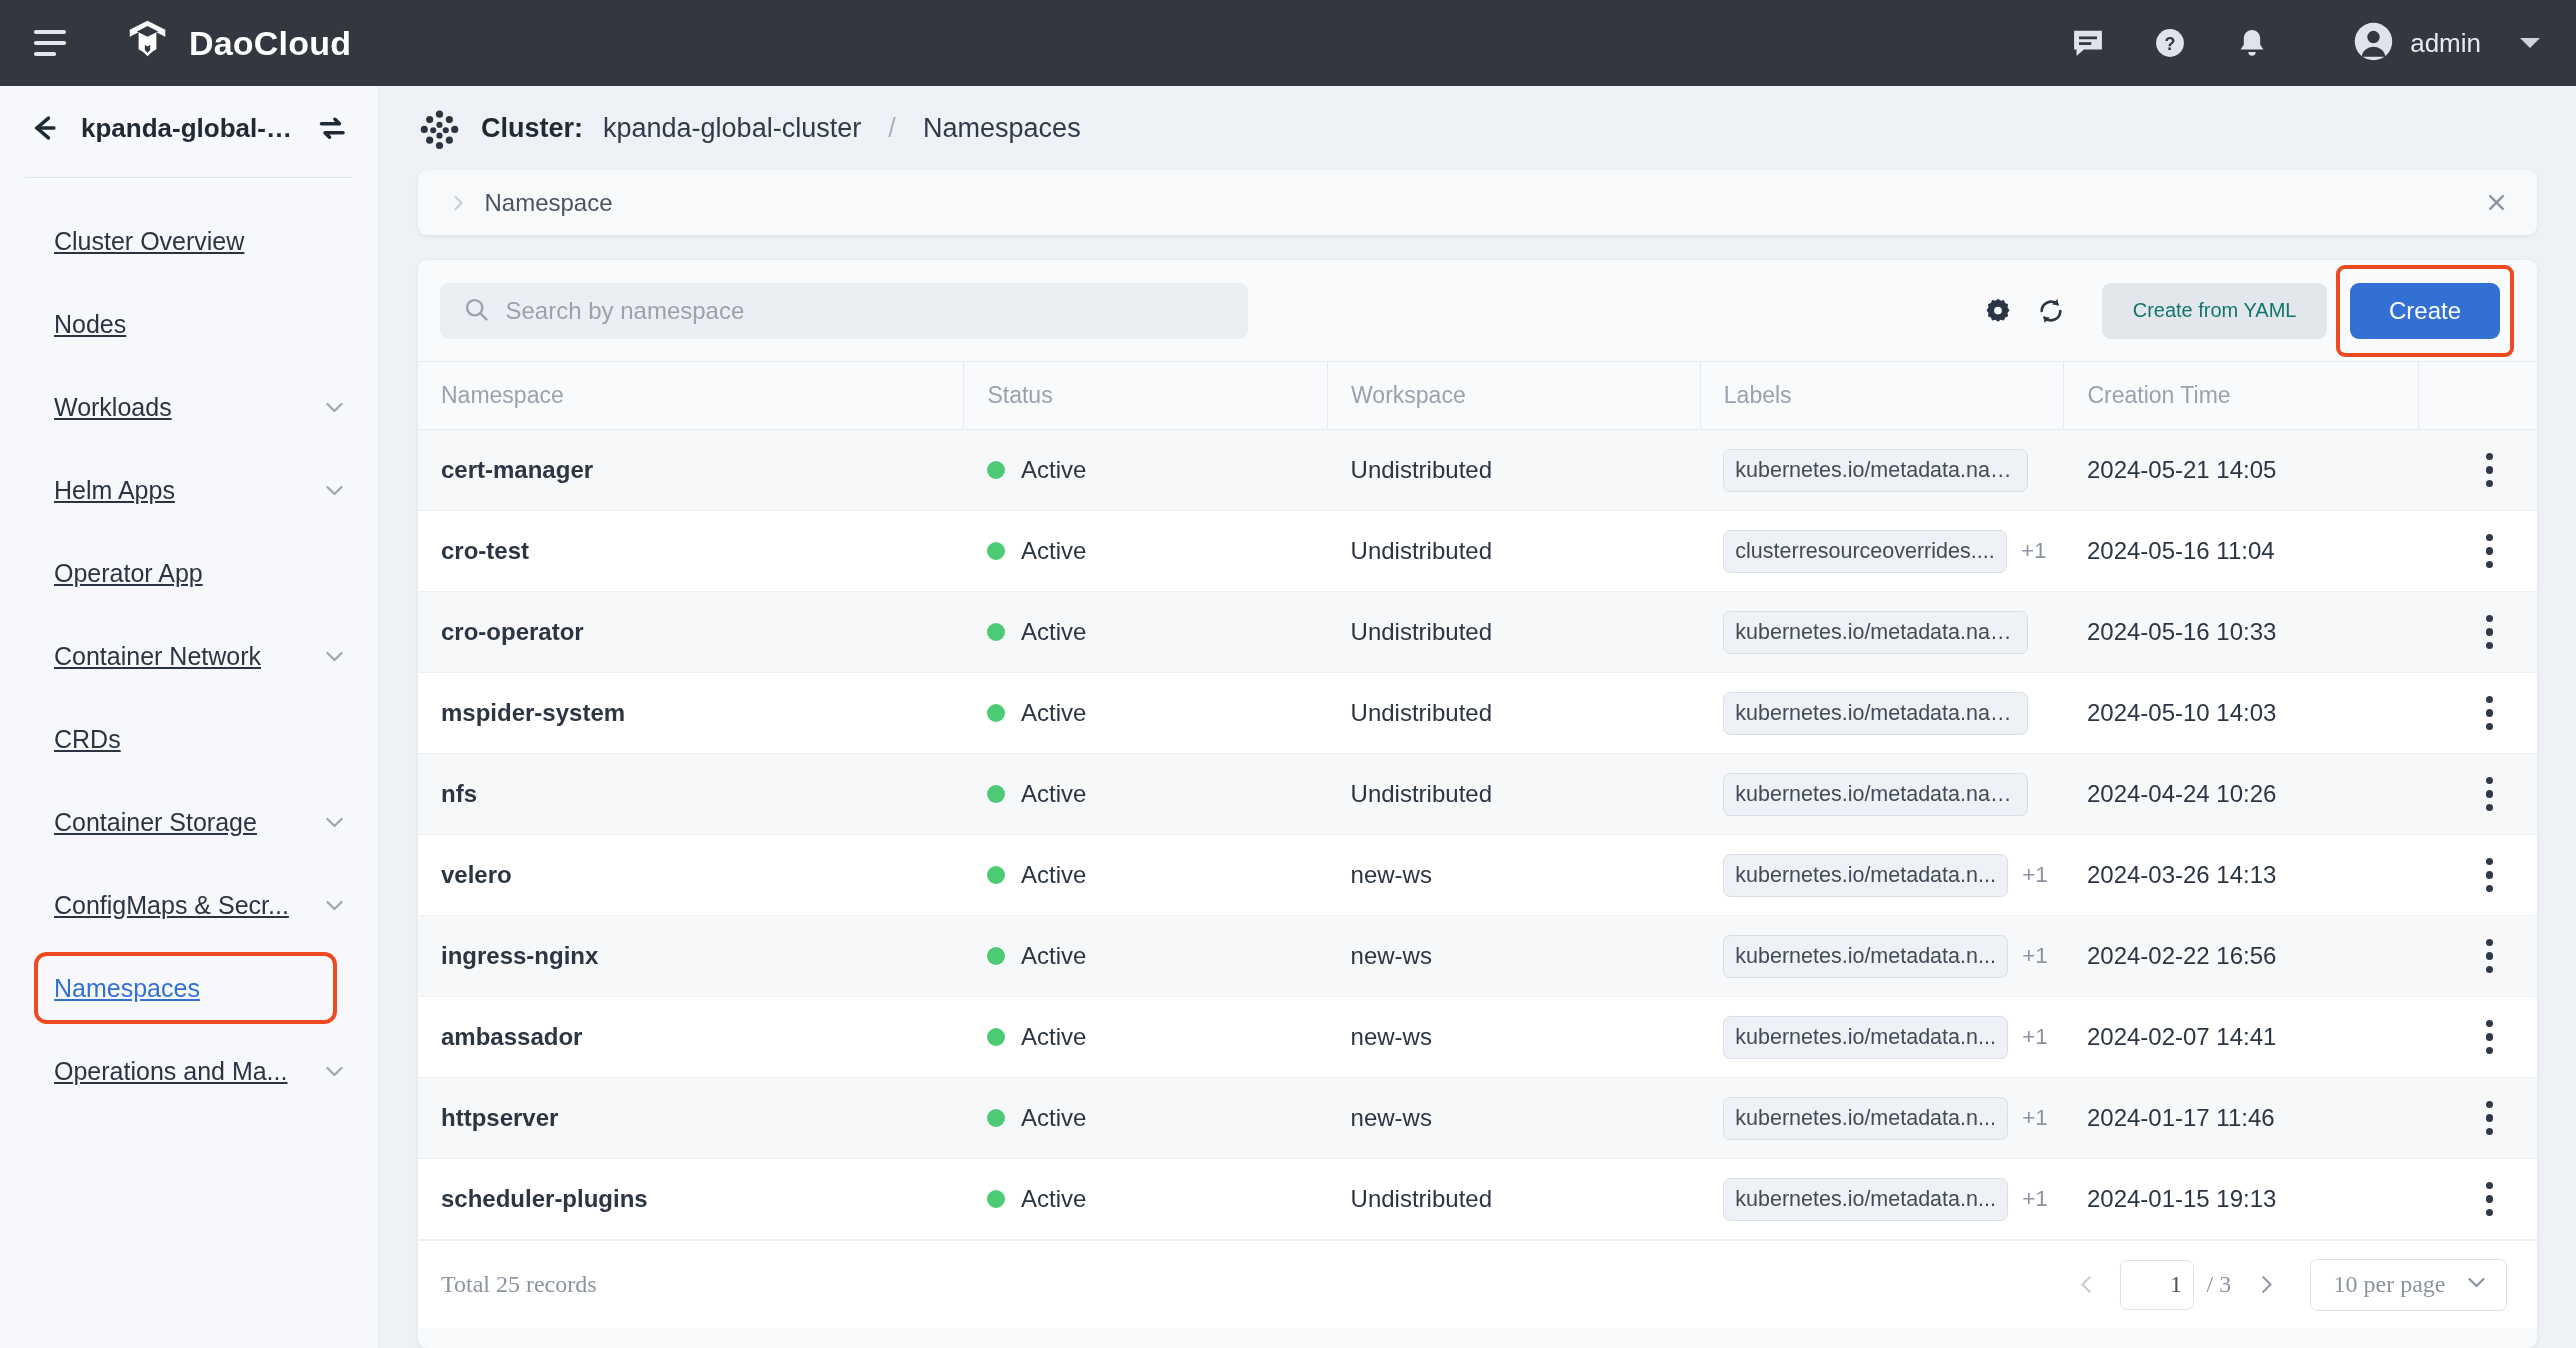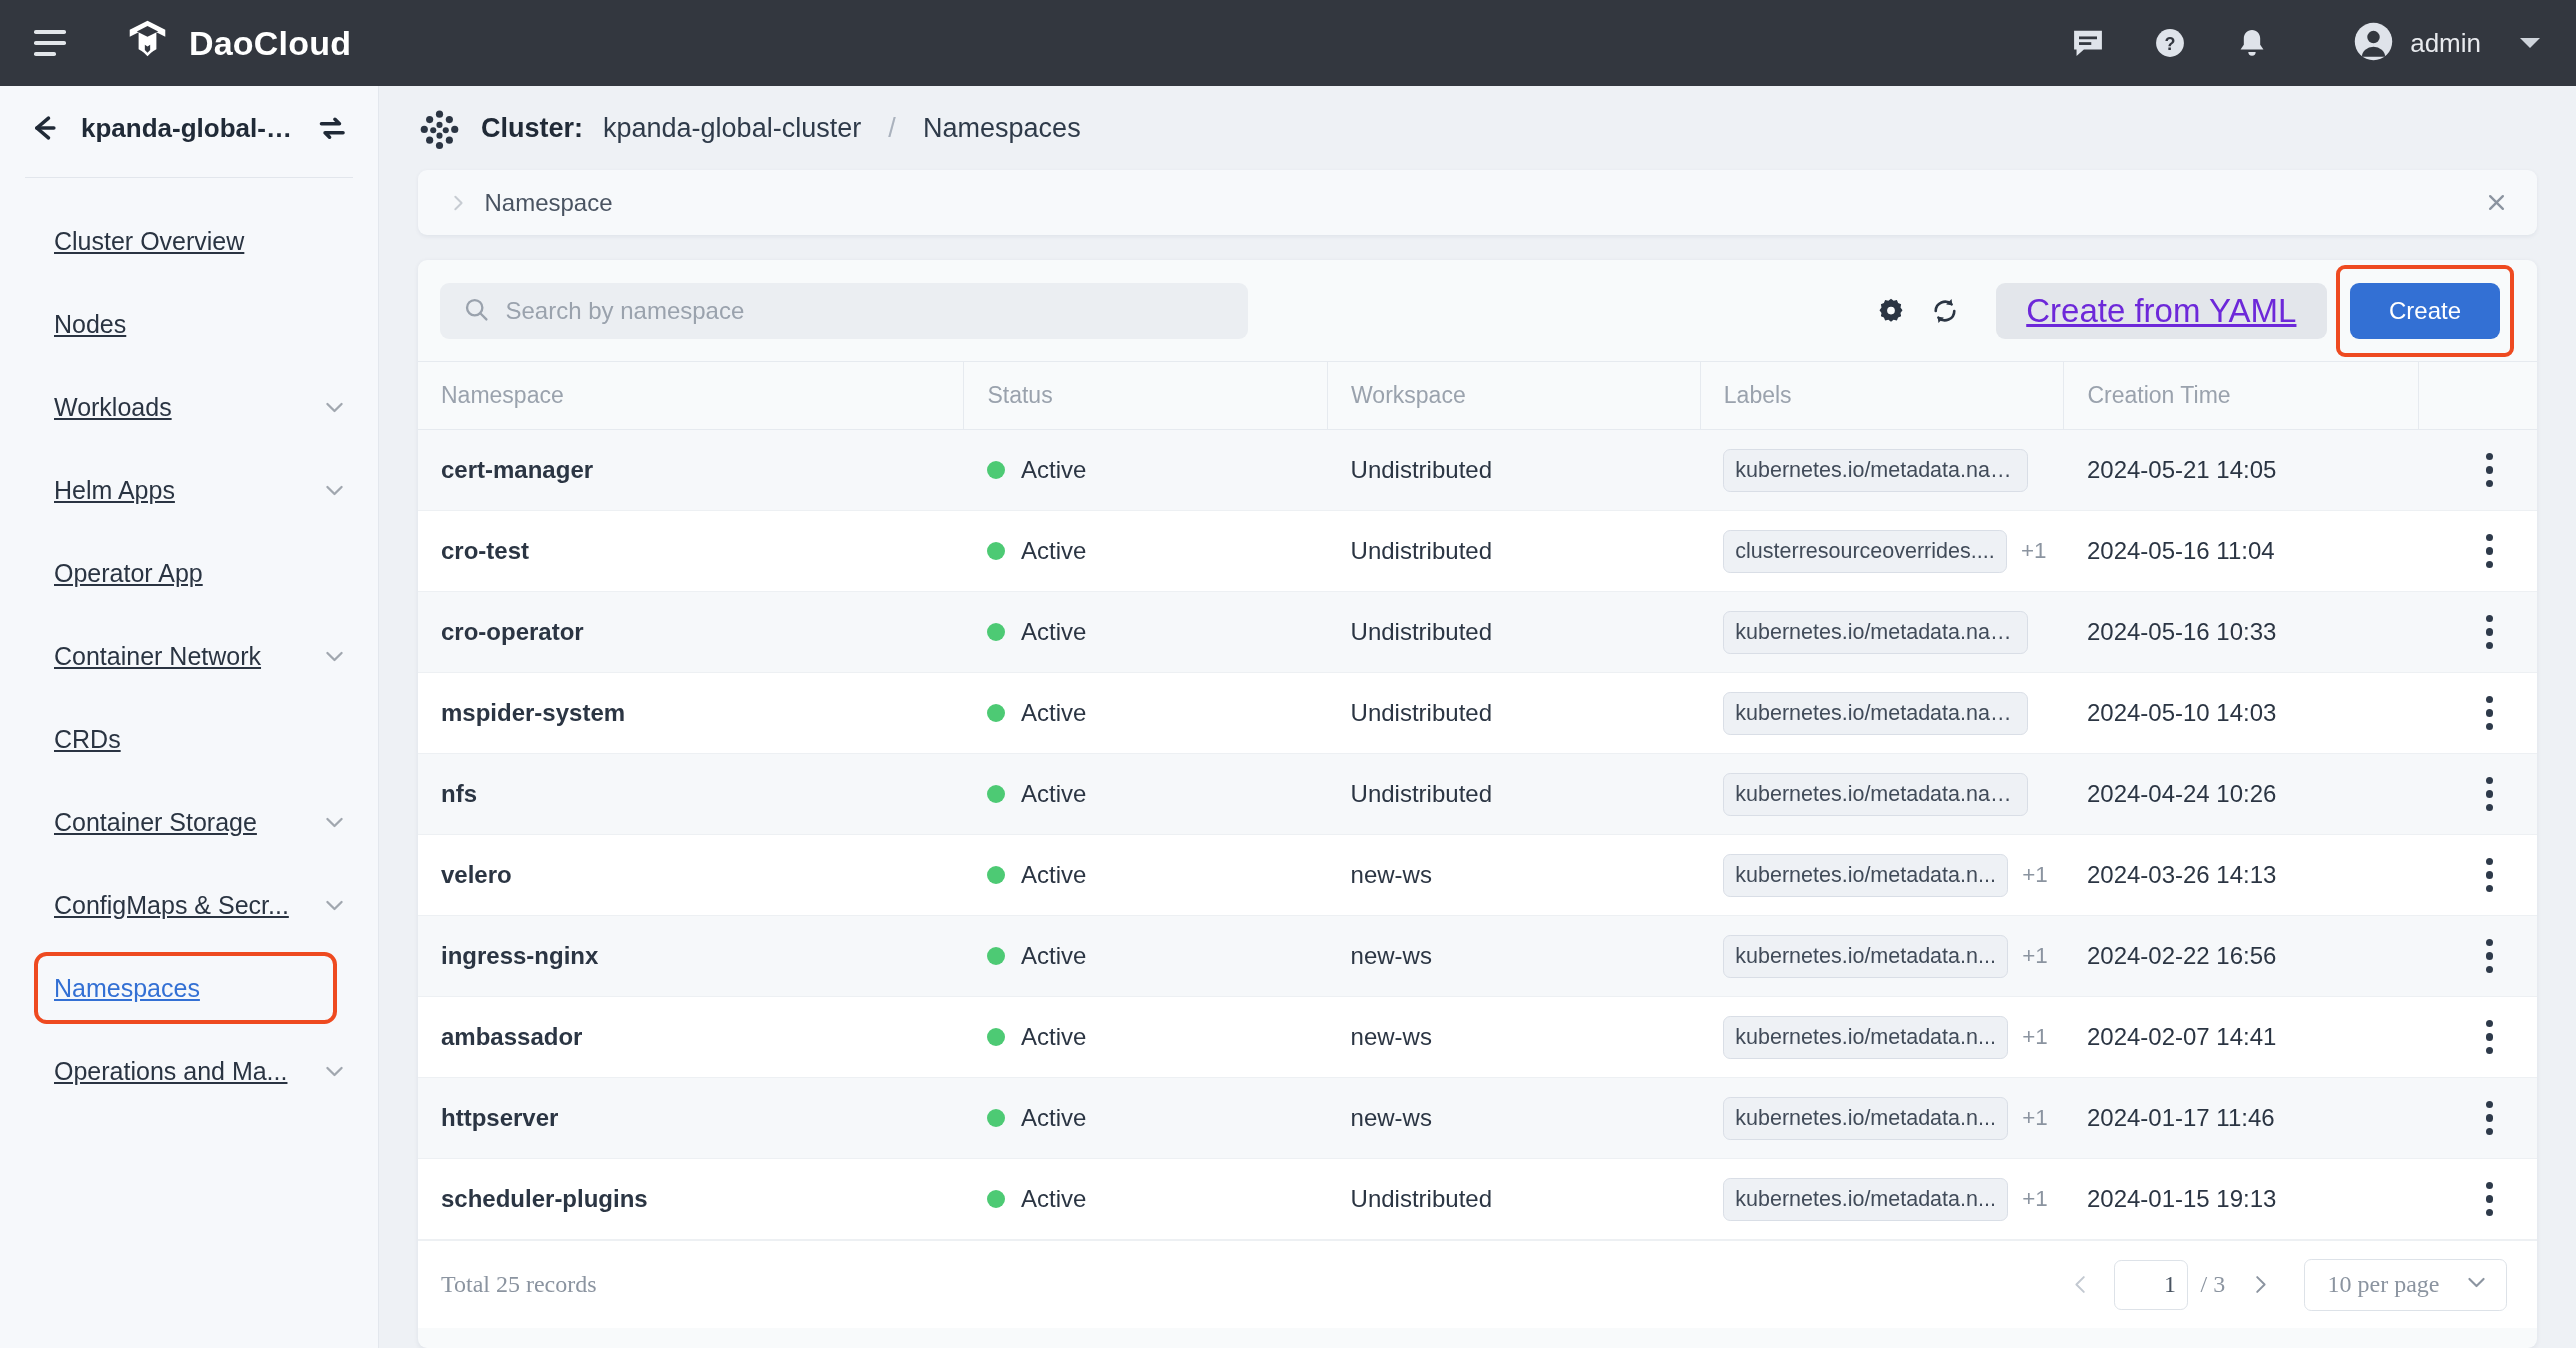--- a/index.html
+++ b/index.html
@@ -107,22 +107,22 @@
   .toolbar { height: 101px; flex:0 0 101px; display:flex; align-items:center; padding: 0 32px 0 21.5px; }
   .search-box {
     width: 808px; height: 56px; background:#ebeef2; border-radius:9px;
     display:flex; align-items:center; gap:16px; padding: 0 23px; cursor:text;
   }
   .search-ph { font-size:24px; color:#9aa2ad; }
   .tb-spacer { flex:1 1 auto; }
   .tb-icon { width:41px;height:41px;display:flex;align-items:center;justify-content:center;cursor:pointer;margin-left:12.6px;}
   .btn-yaml {
     height:56px; background:#e3e6eb; border-radius:9px; border:none;
-    font-family:inherit; font-size:33px; color:#6d28d9;
-    padding: 0 30.5px; margin-left: 30.5px; cursor:pointer;text-decoration:underline;
+    font-family:inherit; font-size:20px; color:#0f766e;
+    padding: 0 30.5px; margin-left: 30.5px; cursor:pointer;
   }
   .create-wrap { position:relative; margin-left: 23px; margin-right: 5px; }
   .btn-create {
     height:56px; background:#3370d4; border-radius:9px; border:none;
     font-family:inherit; font-size:24px; color:#fff;
     padding: 0 39px; cursor:pointer; display:block;
   }
   .create-highlight {
     position:absolute; left:-14.4px; right:-14.4px; top:-18px; bottom:-18px;
     border:4.5px solid #ee4a20; border-radius:9px; pointer-events:none;
@@ -174,21 +174,21 @@
   .foot-spacer { flex:1 1 auto; }
   .pg-arrow { width:41px;height:41px;display:flex;align-items:center;justify-content:center;cursor:pointer; }
   .pg-input {
     width:74px;height:50px;border:0.9px solid #dde2e8;border-radius:7.2px;background:#fff;
     font-family:inherit; font-size:24px; color:#4a5462; text-align:right; padding-right:10.8px;
     margin: 0 12.6px;
   }
   .pg-total { font-size:24px; color:#8b94a0; margin-right:14.4px;}
   .per-page {
     height:52px; border:0.9px solid #dde2e8; border-radius:7.2px; background:#fff;
-    display:flex; align-items:center; gap:25px; padding: 0 18px 0 23px;
+    display:flex; align-items:center; gap:19px; padding: 0 18px 0 23px;
     margin-left:23px; cursor:pointer;
   }
   .per-page .pp-lbl { font-size:24px; color:#8b94a0; }
 </style>
 </head>
 <body>
 
 <div class="topbar">
   <div class="hamburger">
       <i></i>

